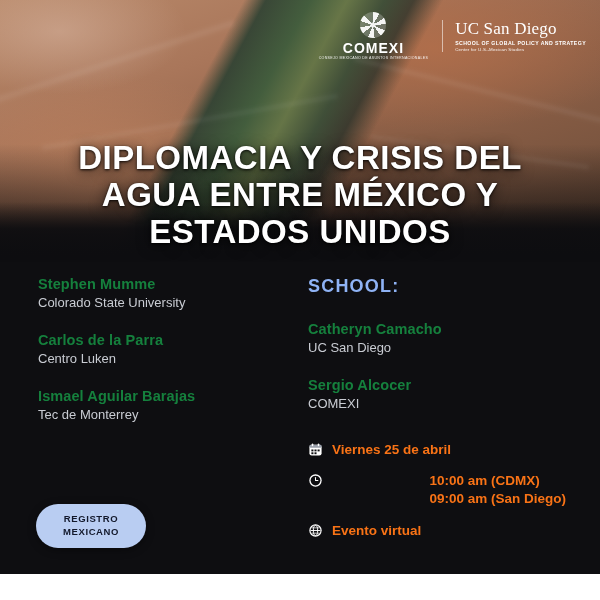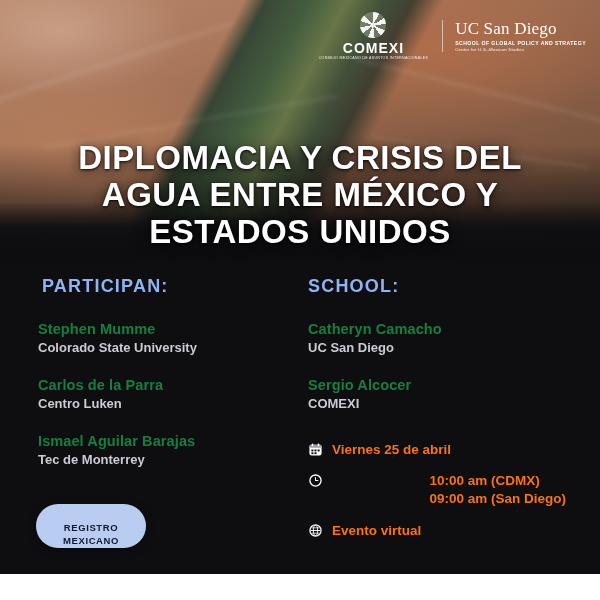--- a/index.html
+++ b/index.html
@@ -100,21 +100,21 @@
     letter-spacing: 1.2px;
     margin-bottom: 24px;
   }
   .col-left .col-head { margin-left: 4px; }
 
   .person { margin-bottom: 22px; }
   .person .nm {
     color: #15803d; font-size: 14.5px; font-weight: bold; letter-spacing: 0.1px;
   }
   .person .org {
-    color: #c9ccd3; font-size: 13px; margin-top: 3px; font-weight: bold;
+    color: #c9ccd3; font-size: 13px; margin-top: 3px; font-weight: normal;
   }
 
   
   .details { margin-top: 30px; }
   .detail {
     display: flex; align-items: flex-start; gap: 9px;
     margin-bottom: 13px;
     color: #f97316; font-size: 13.5px; font-weight: bold;
     line-height: 1.35;
   }
@@ -124,21 +124,21 @@
     display: inline-flex; align-items: center; justify-content: center;
   }
   .detail .ic svg { width: 15px; height: 15px; display: block; }
 
   
   .reg-btn {
     position: absolute; left: 36px; bottom: 52px;
     width: 110px; height: 44px;
     background: #b9cdf2;
     border-radius: 22px;
-    display: flex; align-items: flex-end; justify-content: center;
+    display: flex; align-items: center; justify-content: center;
     text-align: center;
     color: #12182b;
     font-size: 9.5px; font-weight: bold; letter-spacing: 0.6px;
     line-height: 1.35;
     box-shadow: 0 2px 8px rgba(0,0,0,0.4);
   }
 
   .footer-strip {
     position: absolute; left: 0; bottom: 0; width: 600px; height: 26px;
     background: #ffffff;
@@ -168,21 +168,20 @@
       <div class="line1">SCHOOL OF GLOBAL POLICY AND STRATEGY</div>
       <div class="line2">Center for U.S.-Mexican Studies</div>
     </div>
   </div>
 
   <div class="headline">DIPLOMACIA Y CRISIS DEL AGUA ENTRE MÉXICO Y ESTADOS UNIDOS</div>
 
   <div class="body">
 
     <div class="col col-left">
-      <div class="col-head">PARTICIPAN:</div>
 
       <div class="person">
         <div class="nm">Stephen Mumme</div>
         <div class="org">Colorado State University</div>
       </div>
       <div class="person">
         <div class="nm">Carlos de la Parra</div>
         <div class="org">Centro Luken</div>
       </div>
       <div class="person">

